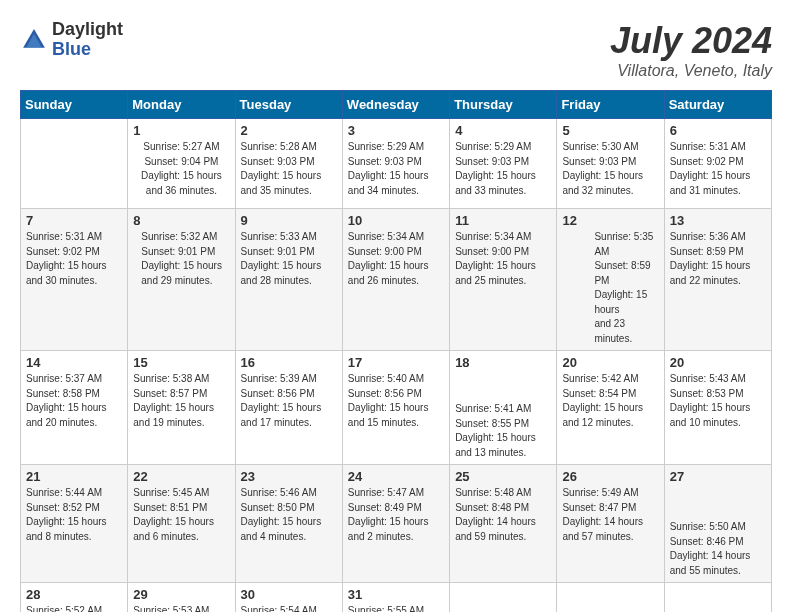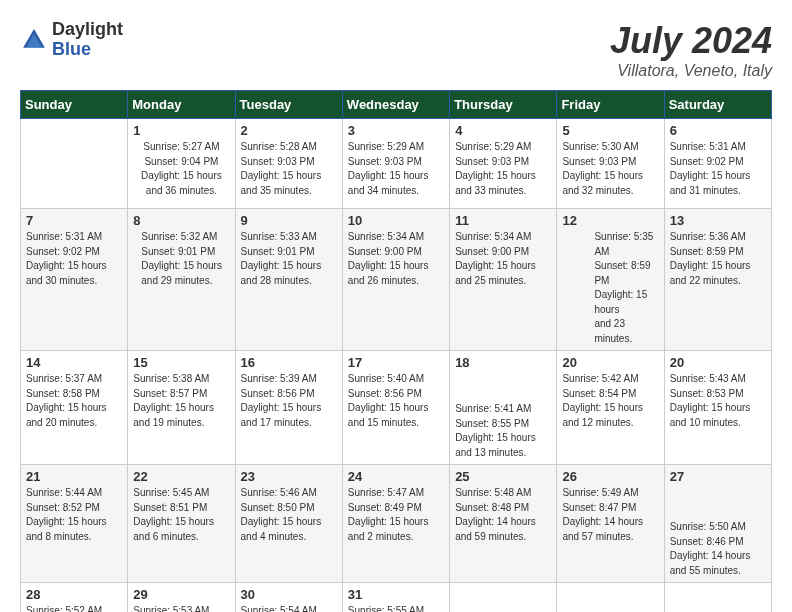--- a/index.html
+++ b/index.html
@@ -52,21 +52,21 @@
     .subtitle {
       font-size: 16px;
       color: #555;
     }
     table {
       width: 100%;
       border-collapse: collapse;
       table-layout: fixed;
     }
     thead tr th {
-      background-color: #14532d;
+      background-color: #0369a1;
       color: #fff;
       font-size: 13px;
       font-weight: bold;
       padding: 6px 4px;
       text-align: left;
       border: 1px solid #2a5ca8;
     }
     tbody tr td {
       border: 1px solid #ccc;
       vertical-align: top;

